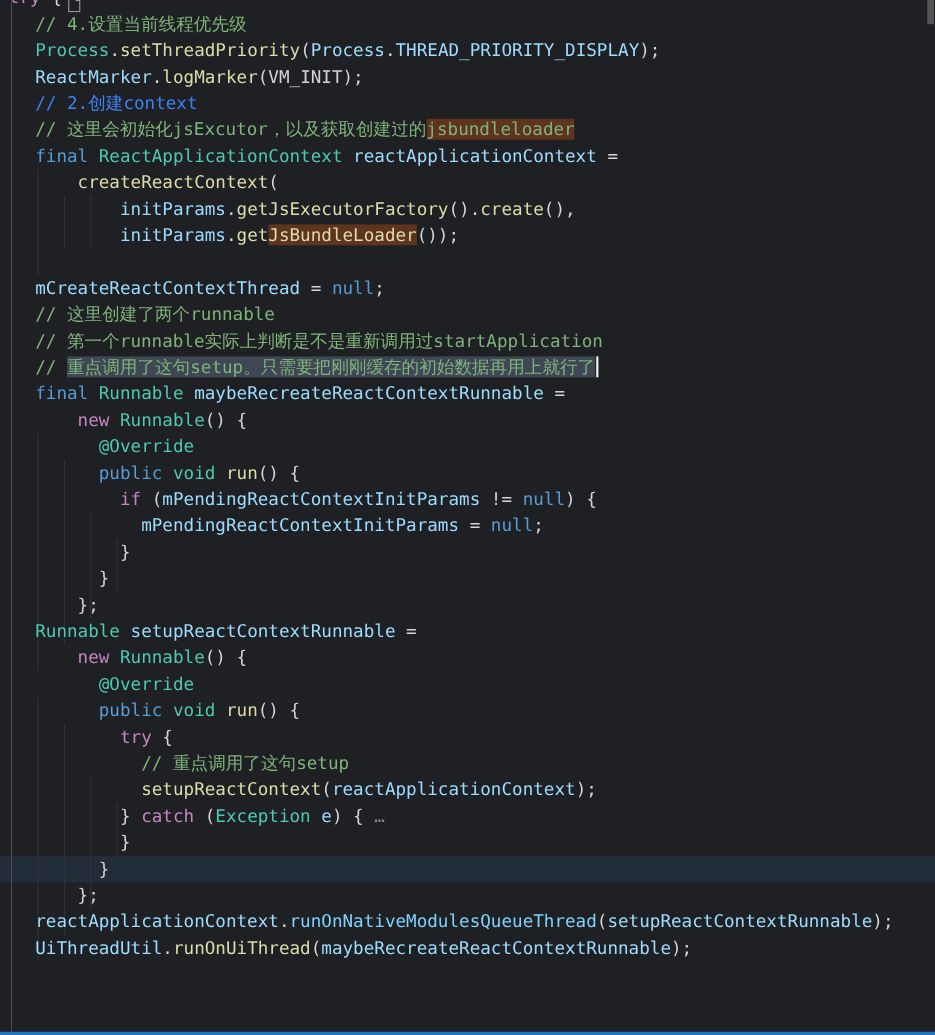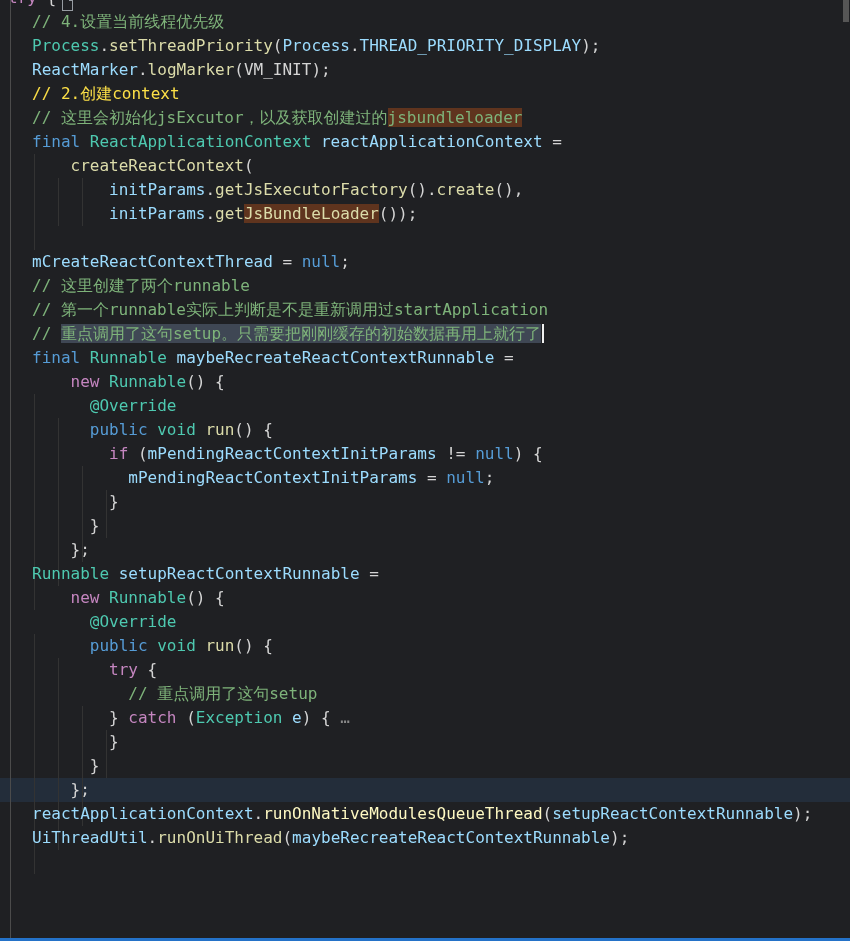--- a/index.html
+++ b/index.html
@@ -44,21 +44,21 @@
   <div class="guide" style="left:34px;top:634px;height:240px;"></div>
   <div class="guide" style="left:58px;top:658px;height:192px;"></div>
   <div class="guide" style="left:82px;top:706px;height:120px;"></div>
   <div class="guide" style="left:106px;top:730px;height:48px;"></div>
 
   <div class="code">
       <div class="line top-partial"><span style="color: rgb(197, 134, 192);">try</span><span style="color: rgb(212, 212, 212);"> {</span></div>
       <div class="line"><span style="color: rgb(126, 179, 122);">// 4.设置当前线程优先级</span></div>
       <div class="line"><span style="color: rgb(78, 201, 176);">Process</span><span style="color: rgb(212, 212, 212);">.</span><span style="color: rgb(220, 220, 170);">setThreadPriority</span><span style="color: rgb(212, 212, 212);">(</span><span style="color: rgb(156, 220, 254);">Process</span><span style="color: rgb(212, 212, 212);">.</span><span style="color: rgb(156, 220, 254);">THREAD_PRIORITY_DISPLAY</span><span style="color: rgb(212, 212, 212);">);</span></div>
       <div class="line"><span style="color: rgb(156, 220, 254);">ReactMarker</span><span style="color: rgb(212, 212, 212);">.</span><span style="color: rgb(220, 220, 170);">logMarker</span><span style="color: rgb(212, 212, 212);">(VM_INIT);</span></div>
-      <div class="line"><span style="color: #fde047;">// 2.创建context</span></div>
+      <div class="line"><span style="color: #3b82f6;">// 2.创建context</span></div>
       <div class="line"><span style="color: rgb(126, 179, 122);">// 这里会初始化jsExcutor，以及获取创建过的</span><span class="match" style="color: rgb(126, 179, 122);">jsbundleloader</span></div>
       <div class="line"><span style="color: rgb(86, 156, 214);">final </span><span style="color: rgb(78, 201, 176);">ReactApplicationContext </span><span style="color: rgb(156, 220, 254);">reactApplicationContext </span><span style="color: rgb(212, 212, 212);">=</span></div>
       <div class="line"><span style="color: rgb(212, 212, 212);">    </span><span style="color: rgb(220, 220, 170);">createReactContext</span><span style="color: rgb(212, 212, 212);">(</span></div>
       <div class="line"><span style="color: rgb(212, 212, 212);">        </span><span style="color: rgb(156, 220, 254);">initParams</span><span style="color: rgb(212, 212, 212);">.</span><span style="color: rgb(220, 220, 170);">getJsExecutorFactory</span><span style="color: rgb(212, 212, 212);">().</span><span style="color: rgb(220, 220, 170);">create</span><span style="color: rgb(212, 212, 212);">(),</span></div>
       <div class="line"><span style="color: rgb(212, 212, 212);">        </span><span style="color: rgb(156, 220, 254);">initParams</span><span style="color: rgb(212, 212, 212);">.</span><span style="color: rgb(220, 220, 170);">get</span><span class="match" style="color: rgb(220, 220, 170);">JsBundleLoader</span><span style="color: rgb(212, 212, 212);">());</span></div>
       <div class="line"></div>
       <div class="line"><span style="color: rgb(156, 220, 254);">mCreateReactContextThread </span><span style="color: rgb(212, 212, 212);">= </span><span style="color: rgb(86, 156, 214);">null</span><span style="color: rgb(212, 212, 212);">;</span></div>
       <div class="line"><span style="color: rgb(126, 179, 122);">// 这里创建了两个runnable</span></div>
       <div class="line"><span style="color: rgb(126, 179, 122);">// 第一个runnable实际上判断是不是重新调用过startApplication</span></div>
       <div class="line"><span style="color: rgb(126, 179, 122);">// </span><span class="sel" style="color: rgb(126, 179, 122);">重点调用了这句setup。只需要把刚刚缓存的初始数据再用上就行了</span><span class="caret"></span></div>
@@ -70,25 +70,26 @@
       <div class="line"><span style="color: rgb(212, 212, 212);">          </span><span style="color: rgb(156, 220, 254);">mPendingReactContextInitParams </span><span style="color: rgb(212, 212, 212);">= </span><span style="color: rgb(86, 156, 214);">null</span><span style="color: rgb(212, 212, 212);">;</span></div>
       <div class="line"><span style="color: rgb(212, 212, 212);">        }</span></div>
       <div class="line"><span style="color: rgb(212, 212, 212);">      }</span></div>
       <div class="line"><span style="color: rgb(212, 212, 212);">    };</span></div>
       <div class="line"><span style="color: rgb(78, 201, 176);">Runnable </span><span style="color: rgb(156, 220, 254);">setupReactContextRunnable </span><span style="color: rgb(212, 212, 212);">=</span></div>
       <div class="line"><span style="color: rgb(212, 212, 212);">    </span><span style="color: rgb(197, 134, 192);">new </span><span style="color: rgb(78, 201, 176);">Runnable</span><span style="color: rgb(212, 212, 212);">() {</span></div>
       <div class="line"><span style="color: rgb(212, 212, 212);">      </span><span style="color: rgb(78, 201, 176);">@Override</span></div>
       <div class="line"><span style="color: rgb(212, 212, 212);">      </span><span style="color: rgb(86, 156, 214);">public </span><span style="color: rgb(78, 201, 176);">void </span><span style="color: rgb(220, 220, 170);">run</span><span style="color: rgb(212, 212, 212);">() {</span></div>
       <div class="line"><span style="color: rgb(212, 212, 212);">        </span><span style="color: rgb(197, 134, 192);">try </span><span style="color: rgb(212, 212, 212);">{</span></div>
       <div class="line"><span style="color: rgb(212, 212, 212);">          </span><span style="color: rgb(126, 179, 122);">// 重点调用了这句setup</span></div>
+      <div class="line"><span style="color: rgb(212, 212, 212);">          </span><span style="color: rgb(220, 220, 170);">setupReactContext</span><span style="color: rgb(212, 212, 212);">(</span><span style="color: rgb(156, 220, 254);">reactApplicationContext</span><span style="color: rgb(212, 212, 212);">);</span></div>
       <div class="line active"><span style="color: rgb(212, 212, 212);">        } </span><span style="color: rgb(197, 134, 192);">catch </span><span style="color: rgb(212, 212, 212);">(</span><span style="color: rgb(78, 201, 176);">Exception </span><span style="color: rgb(156, 220, 254);">e</span><span style="color: rgb(212, 212, 212);">) {</span><span style="color: rgb(138, 138, 138);"> …</span></div>
       <div class="line"><span style="color: rgb(212, 212, 212);">        }</span></div>
       <div class="line"><span style="color: rgb(212, 212, 212);">      }</span></div>
       <div class="line"><span style="color: rgb(212, 212, 212);">    };</span></div>
-      <div class="line"><span style="color: rgb(156, 220, 254);">reactApplicationContext</span><span style="color: rgb(212, 212, 212);">.</span><span style="color: #fef9c3;">runOnNativeModulesQueueThread</span><span style="color: rgb(212, 212, 212);">(</span><span style="color: rgb(156, 220, 254);">setupReactContextRunnable</span><span style="color: rgb(212, 212, 212);">);</span></div>
+      <div class="line"><span style="color: rgb(156, 220, 254);">reactApplicationContext</span><span style="color: rgb(212, 212, 212);">.</span><span style="color: #7dd3fc;">runOnNativeModulesQueueThread</span><span style="color: rgb(212, 212, 212);">(</span><span style="color: rgb(156, 220, 254);">setupReactContextRunnable</span><span style="color: rgb(212, 212, 212);">);</span></div>
       <div class="line"><span style="color: rgb(156, 220, 254);">UiThreadUtil</span><span style="color: rgb(212, 212, 212);">.</span><span style="color: rgb(220, 220, 170);">runOnUiThread</span><span style="color: rgb(212, 212, 212);">(</span><span style="color: rgb(156, 220, 254);">maybeRecreateReactContextRunnable</span><span style="color: rgb(212, 212, 212);">);</span></div>
     </div>
 
   <div class="ficon"></div>
 
   <div class="scroll-thumb"></div>
 
   <div class="bottom-border"></div>
 </div>
 

